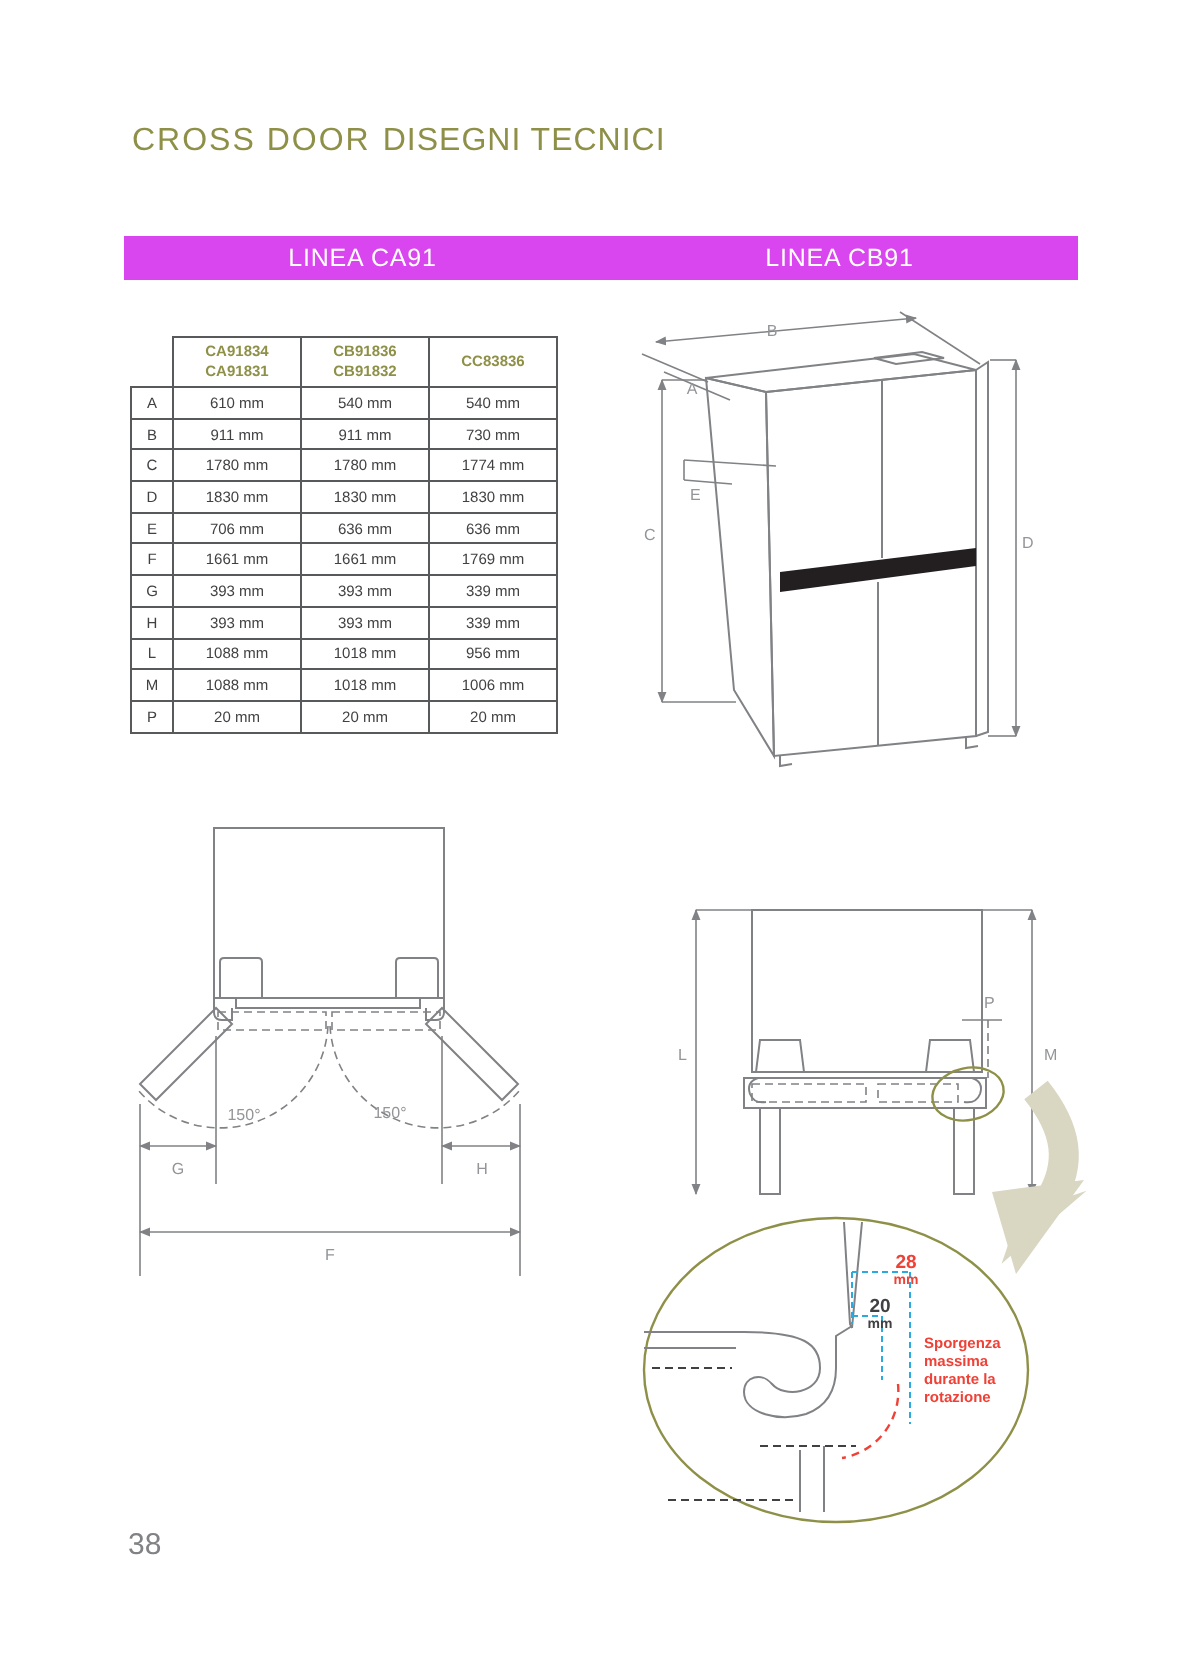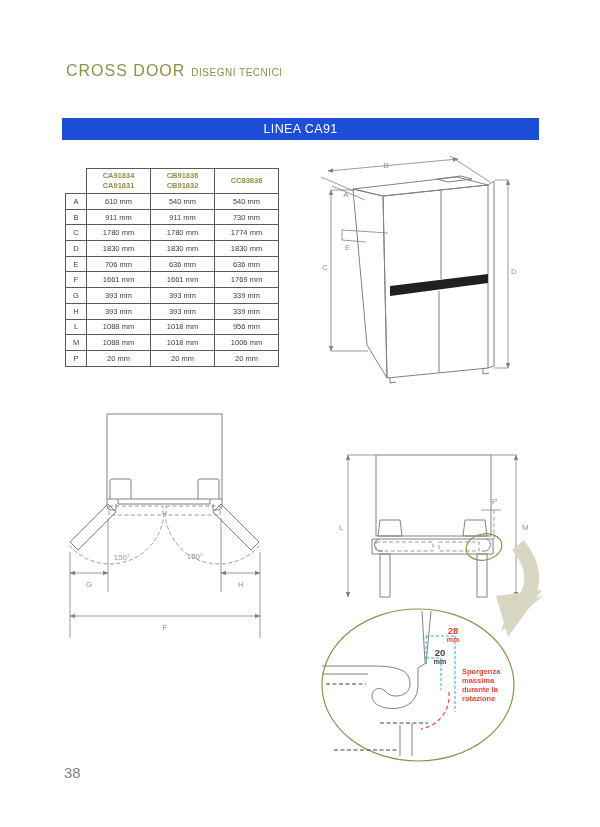--- a/index.html
+++ b/index.html
@@ -1,20 +1,20 @@
 <!DOCTYPE html>
 <html><head>
 <meta charset="utf-8">
 <style>
   html,body{margin:0;padding:0;background:#e8e8e8}
   .page{position:relative;width:600px;height:827px;background:#ffffff;font-family:"Liberation Sans",sans-serif;overflow:hidden;margin:0 auto}
   .title-block{position:absolute;left:66px;top:62px;color:#8F9048;white-space:nowrap}
   .title-main{font-size:16px;letter-spacing:1px}
-  .title-sub{font-size:10px;letter-spacing:.5px;margin-left:6px}
-  .linea-bar{position:absolute;left:62px;top:118px;width:477px;height:22px;background:#1d4ed8;display:flex}
+  .title-sub{font-size:16px;letter-spacing:.5px;margin-left:6px}
+  .linea-bar{position:absolute;left:62px;top:118px;width:477px;height:22px;background:#d946ef;display:flex}
   .linea-cell{flex:1;color:#fff;font-size:12.5px;display:flex;align-items:center;justify-content:center;letter-spacing:.4px}
   table.dims{position:absolute;left:65px;top:168px;border-collapse:collapse}
   .dims th,.dims td{border:1px solid #58595B;font-size:7.5px;color:#414042;text-align:center;padding:0;font-weight:normal}
   .dims th{color:#8F9048;font-weight:bold;height:24px;line-height:1.3;width:63px}
   .dims th.blank{border:none;width:20px}
   .dims td{height:14.7px;width:63px}
   .dims td.key{width:20px}
   .pagenum{position:absolute;left:64px;top:764px;font-size:15px;color:#808285}
   svg{position:absolute;overflow:visible}
   .svg-iso{left:320px;top:155px}
@@ -31,20 +31,21 @@
 <body>
 
 <div class="page">
 
   <div class="title-block">
     <span class="title-main">CROSS DOOR</span><span class="title-sub">DISEGNI TECNICI</span>
   </div>
 
   <div class="linea-bar">
     <div class="linea-cell">LINEA CA91</div>
+    <div class="linea-cell">LINEA CB91</div>
   </div>
 
   <table class="dims">
     <thead>
       <tr>
         <th class="blank"></th>
         <th><span>CA91834</span><br><span>CA91831</span></th>
         <th><span>CB91836</span><br><span>CB91832</span></th>
         <th><span>CC83836</span></th>
       </tr>

